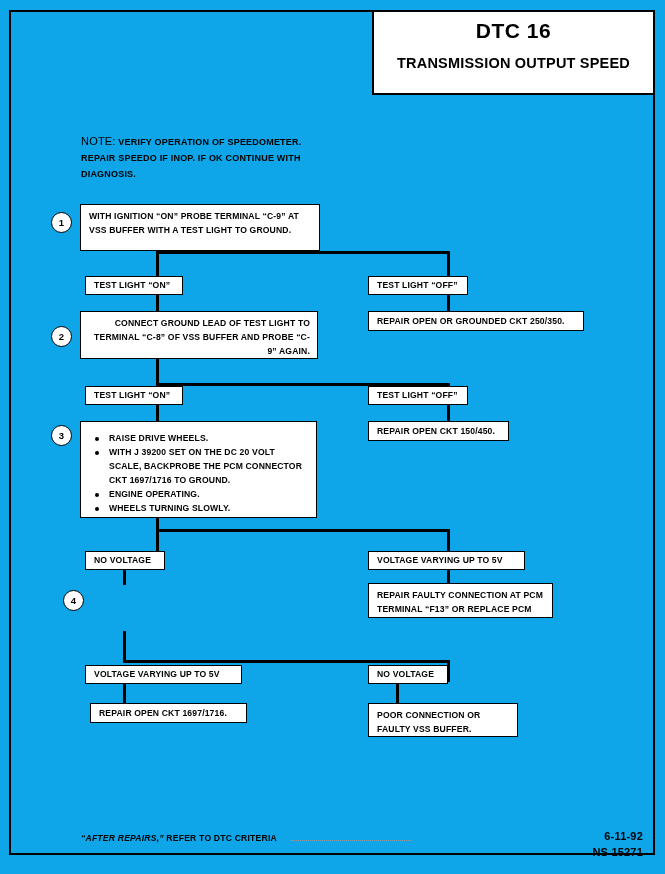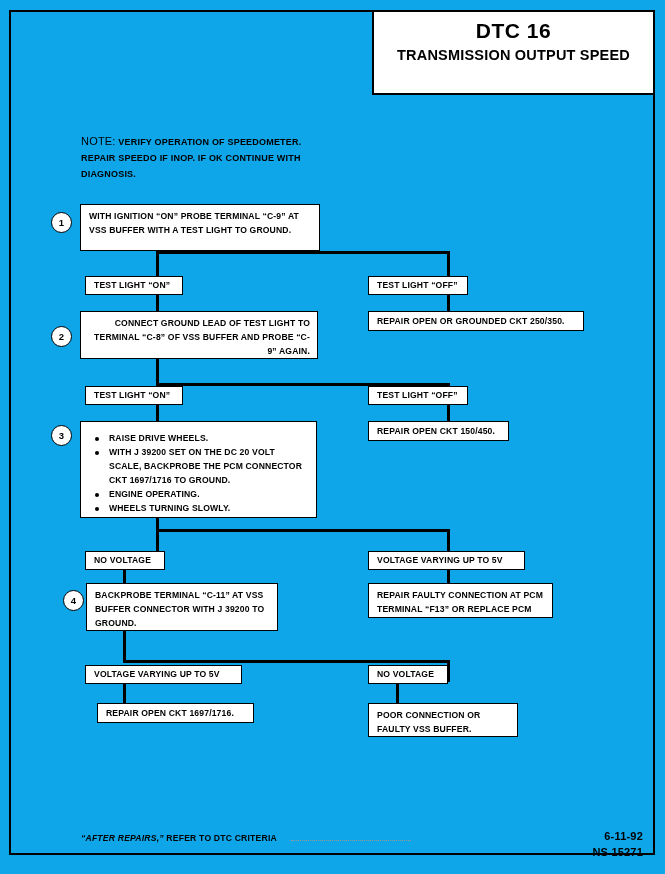--- a/index.html
+++ b/index.html
@@ -46,21 +46,21 @@
     font-size: 21px;
     font-weight: bold;
     letter-spacing: 0.5px;
     line-height: 1.15;
   }
   #title-box .sub {
     font-size: 14.5px;
     font-weight: bold;
     letter-spacing: 0.2px;
     line-height: 1.2;
-    margin-top: 4px;
+    margin-top: 12px;
   }
 
   
   #note {
     position: absolute;
     left: 81px;
     top: 132px;
     width: 275px;
     font-size: 9px;
     font-weight: bold;
@@ -233,35 +233,34 @@
   <div class="hline" style="left:156px; top:529px; width:294px;"></div>
   <div class="vline" style="left:447px; top:529px; height:22px;"></div>
 
   <div class="box label-box" style="left:85px; top:551px; width:80px; height:19px;">NO VOLTAGE</div>
   <div class="box label-box" style="left:368px; top:551px; width:157px; height:19px;">VOLTAGE VARYING UP TO 5V</div>
 
   <div class="vline" style="left:123px; top:570px; height:15px;"></div>
   <div class="vline" style="left:447px; top:570px; height:15px;"></div>
 
   <div class="step-circle" style="left:63px; top:590px;">4</div>
-  <div class="box" style="left:86px; top:583px; width:192px; height:48px;">BACKPROBE TERMINAL “C-11” AT VSS BUFFER CONNECTOR WITH J 39200 TO GROUND.</div>
 
   <div class="box" style="left:368px; top:583px; width:185px; height:35px;">REPAIR FAULTY CONNECTION AT PCM TERMINAL “F13” OR REPLACE PCM</div>
 
   <div class="vline" style="left:123px; top:631px; height:32px;"></div>
   <div class="hline" style="left:123px; top:660px; width:327px;"></div>
   <div class="vline" style="left:447px; top:660px; height:22px;"></div>
 
   <div class="box label-box" style="left:85px; top:665px; width:157px; height:19px;">VOLTAGE VARYING UP TO 5V</div>
   <div class="box label-box" style="left:368px; top:665px; width:80px; height:19px;">NO VOLTAGE</div>
 
   <div class="vline" style="left:123px; top:684px; height:20px;"></div>
   <div class="vline" style="left:396px; top:684px; height:20px;"></div>
 
-  <div class="box label-box" style="left:97px; top:703px; width:157px; height:20px;">REPAIR OPEN CKT 1697/1716.</div>
+  <div class="box label-box" style="left:90px; top:703px; width:157px; height:20px;">REPAIR OPEN CKT 1697/1716.</div>
   <div class="box" style="left:368px; top:703px; width:150px; height:34px;">POOR CONNECTION OR FAULTY VSS BUFFER.</div>
 
   <div id="footer-left">
     <span class="ar">“AFTER REPAIRS,”</span><span> REFER TO DTC CRITERIA</span>
   </div>
   <div id="footer-dots"></div>
   <div id="footer-right">
     <div>6-11-92</div>
     <div>NS 15271</div>
   </div>

